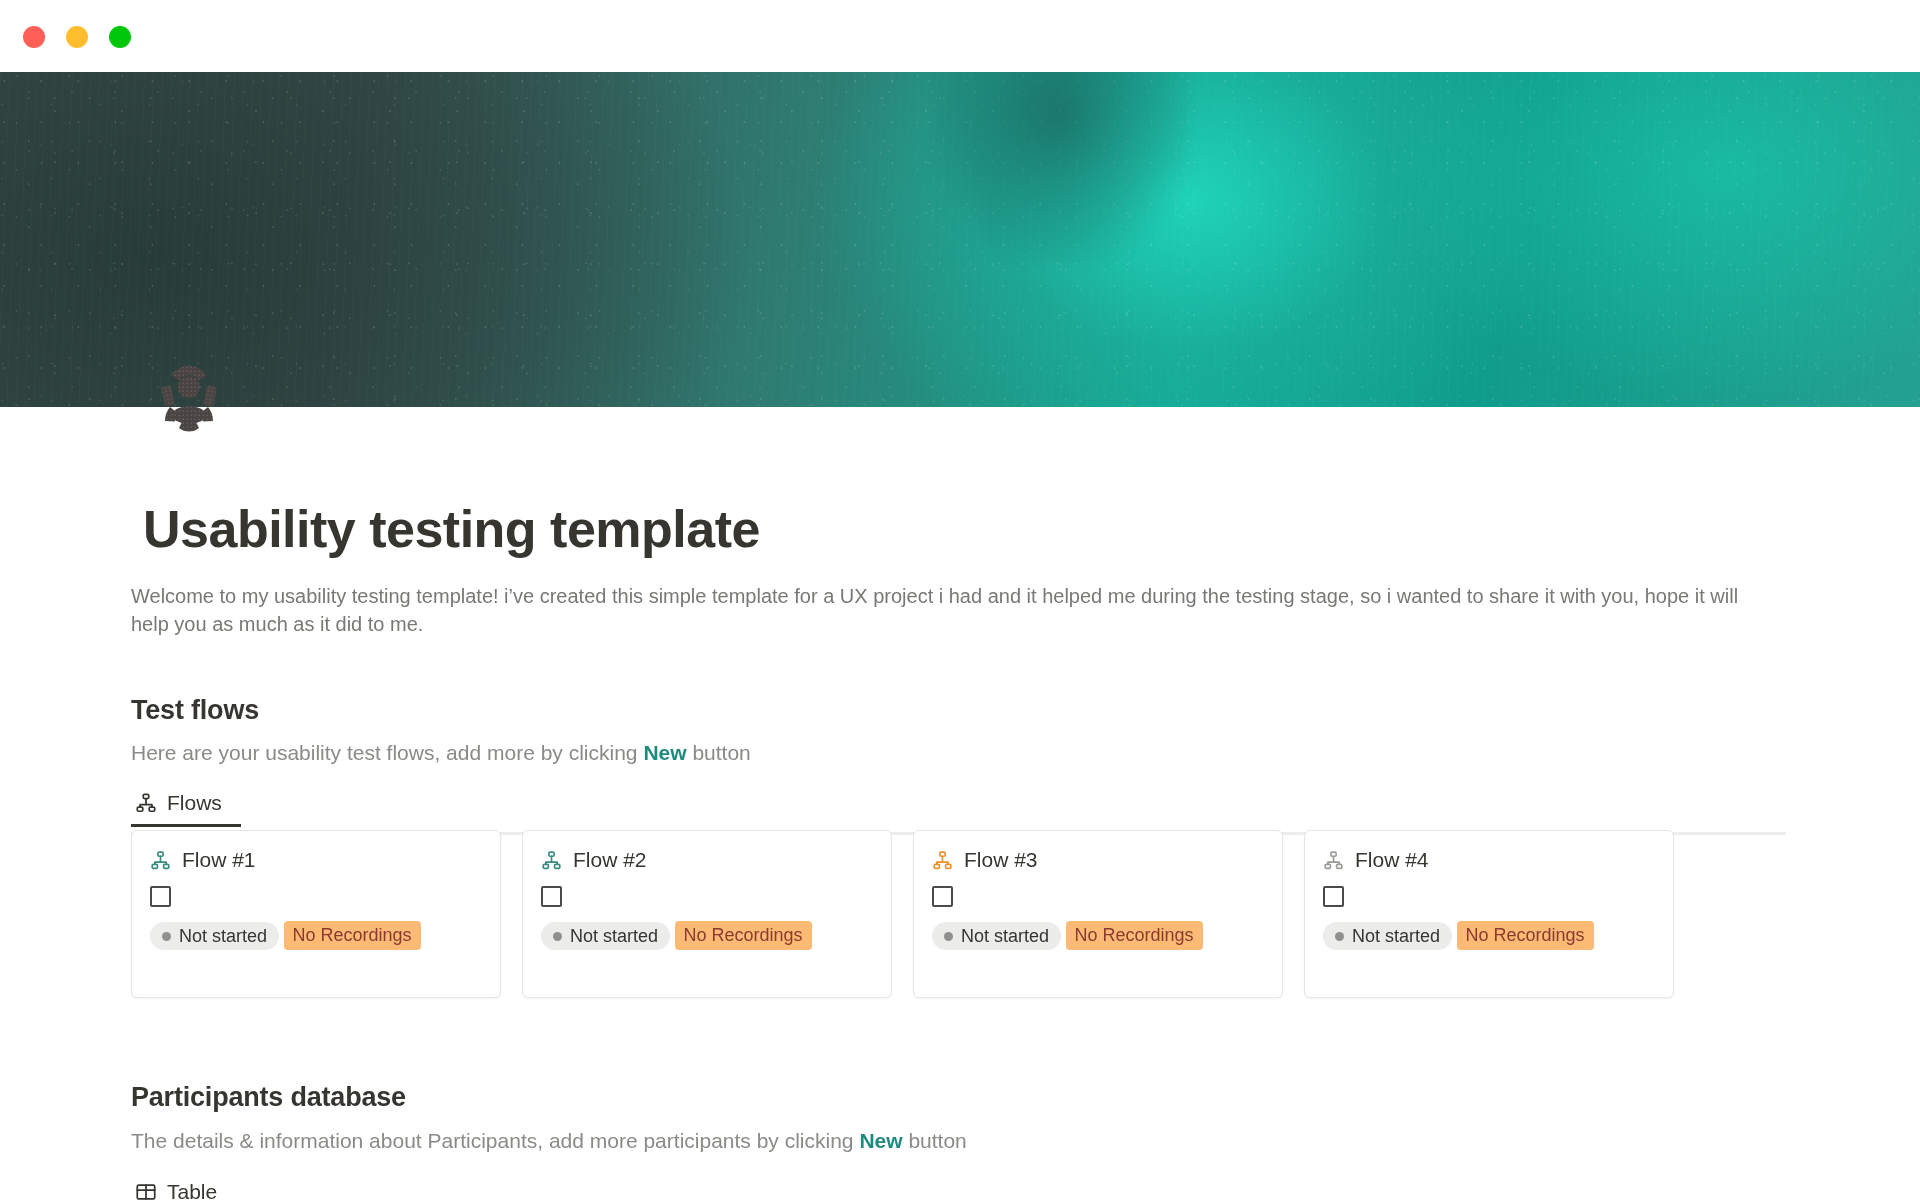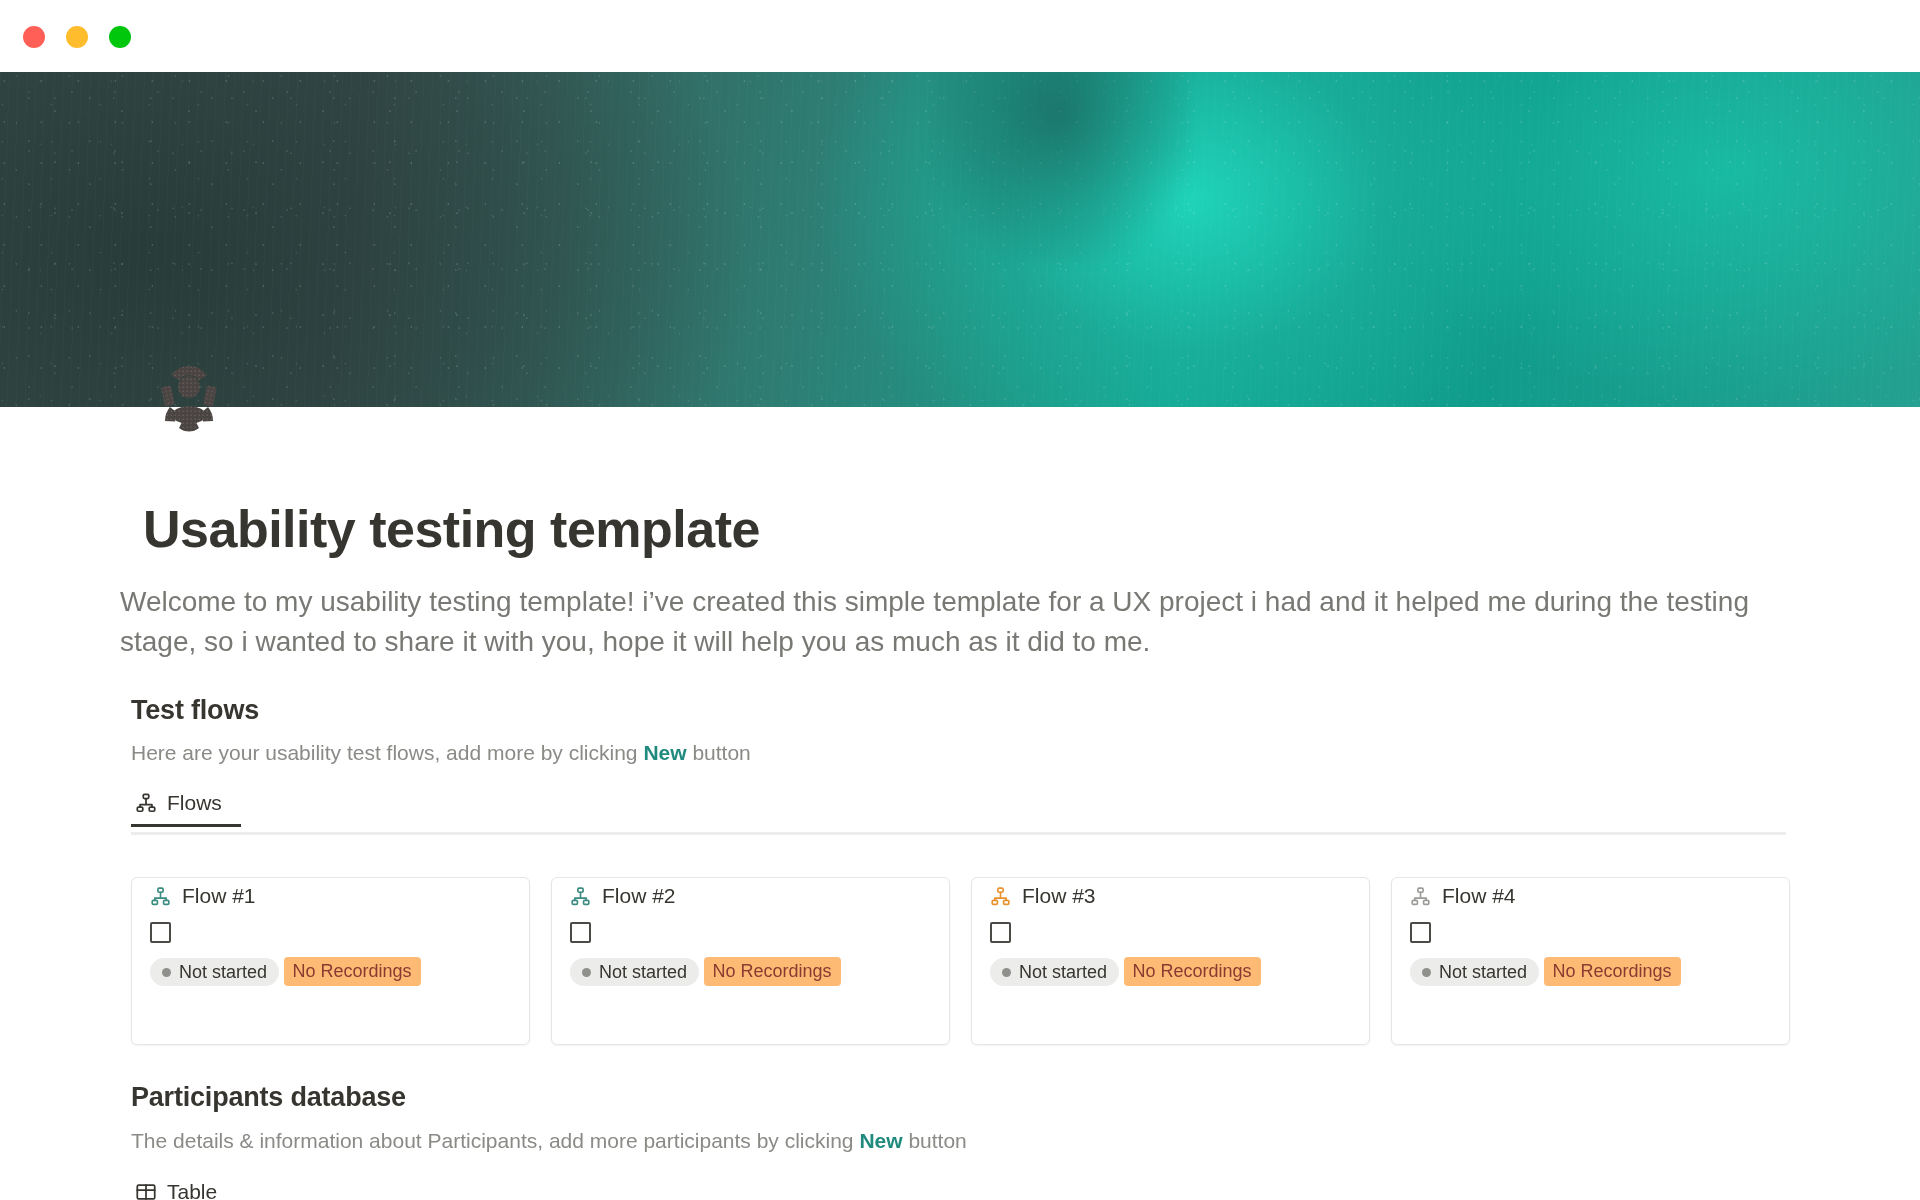--- a/index.html
+++ b/index.html
@@ -72,22 +72,22 @@
   .content{
     position:absolute; left:0; top:407px; width:1920px;
   }
   .page-title{
     position:absolute; left:131px; top:92px;
     font-size:52px; font-weight:bold; letter-spacing:-0.5px;
     color:#37352f;
     margin-left:12px;
   }
   .page-desc{
-    position:absolute; left:120px; top:175px; width:1640px;
-    font-size:28px; line-height:1.42; color:#787874;
+    position:absolute; left:131px; top:175px; width:1640px;
+    font-size:20px; line-height:1.42; color:#787874;
   }
 
   .section-title{
     position:absolute; left:131px;
     font-size:27px; font-weight:bold; color:#37352f; letter-spacing:-0.2px;
   }
   .section-sub{
     position:absolute; left:131px;
     font-size:21px; color:#8a8a86;
   }
@@ -105,27 +105,26 @@
   .tab-underline{
     position:absolute; left:0; bottom:0; height:3px; background:#37352f;
   }
 
   
   .cards{
     position:absolute; left:131px; top:830px;
     display:flex; gap:21px;
   }
   .card{
-    width:399px; height:168px;
+    width:370px; height:168px;
     border:1px solid #e7e6e4; border-radius:6px;
     background:#fff;
     box-shadow:0 1px 2px rgba(15,15,15,.05);
-    padding:6px 18px 0 18px;
+    padding:17px 18px 0 18px;
     position:relative;
-    margin-top:47px;
   }
   .card-title{
     display:flex; align-items:center; gap:11px;
     font-size:21px; color:#37352f;
   }
   .card-check{
     margin-top:14px;
     width:21px; height:21px; border:2.2px solid #4a4a46; border-radius:2px;
     background:#fff;
   }

